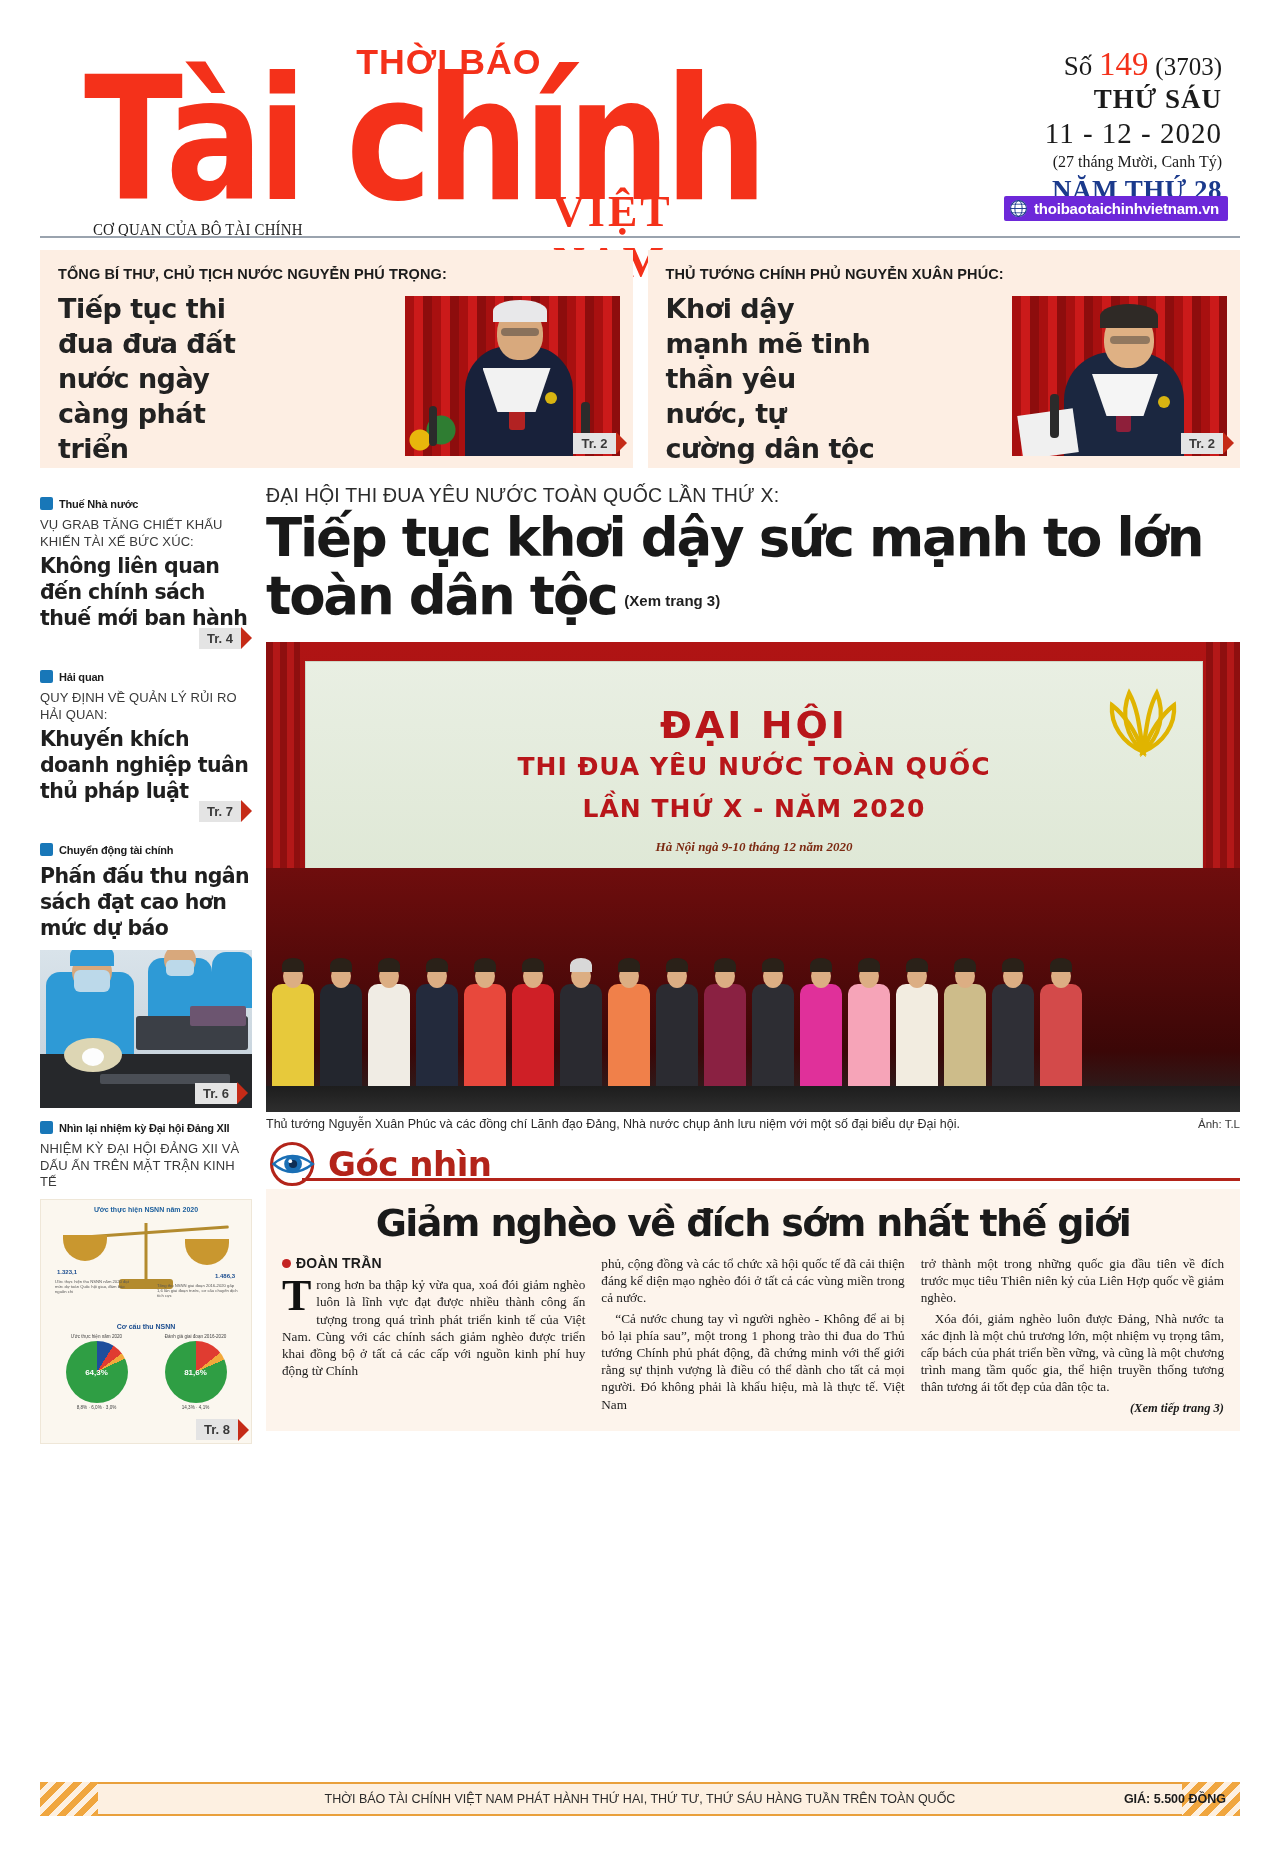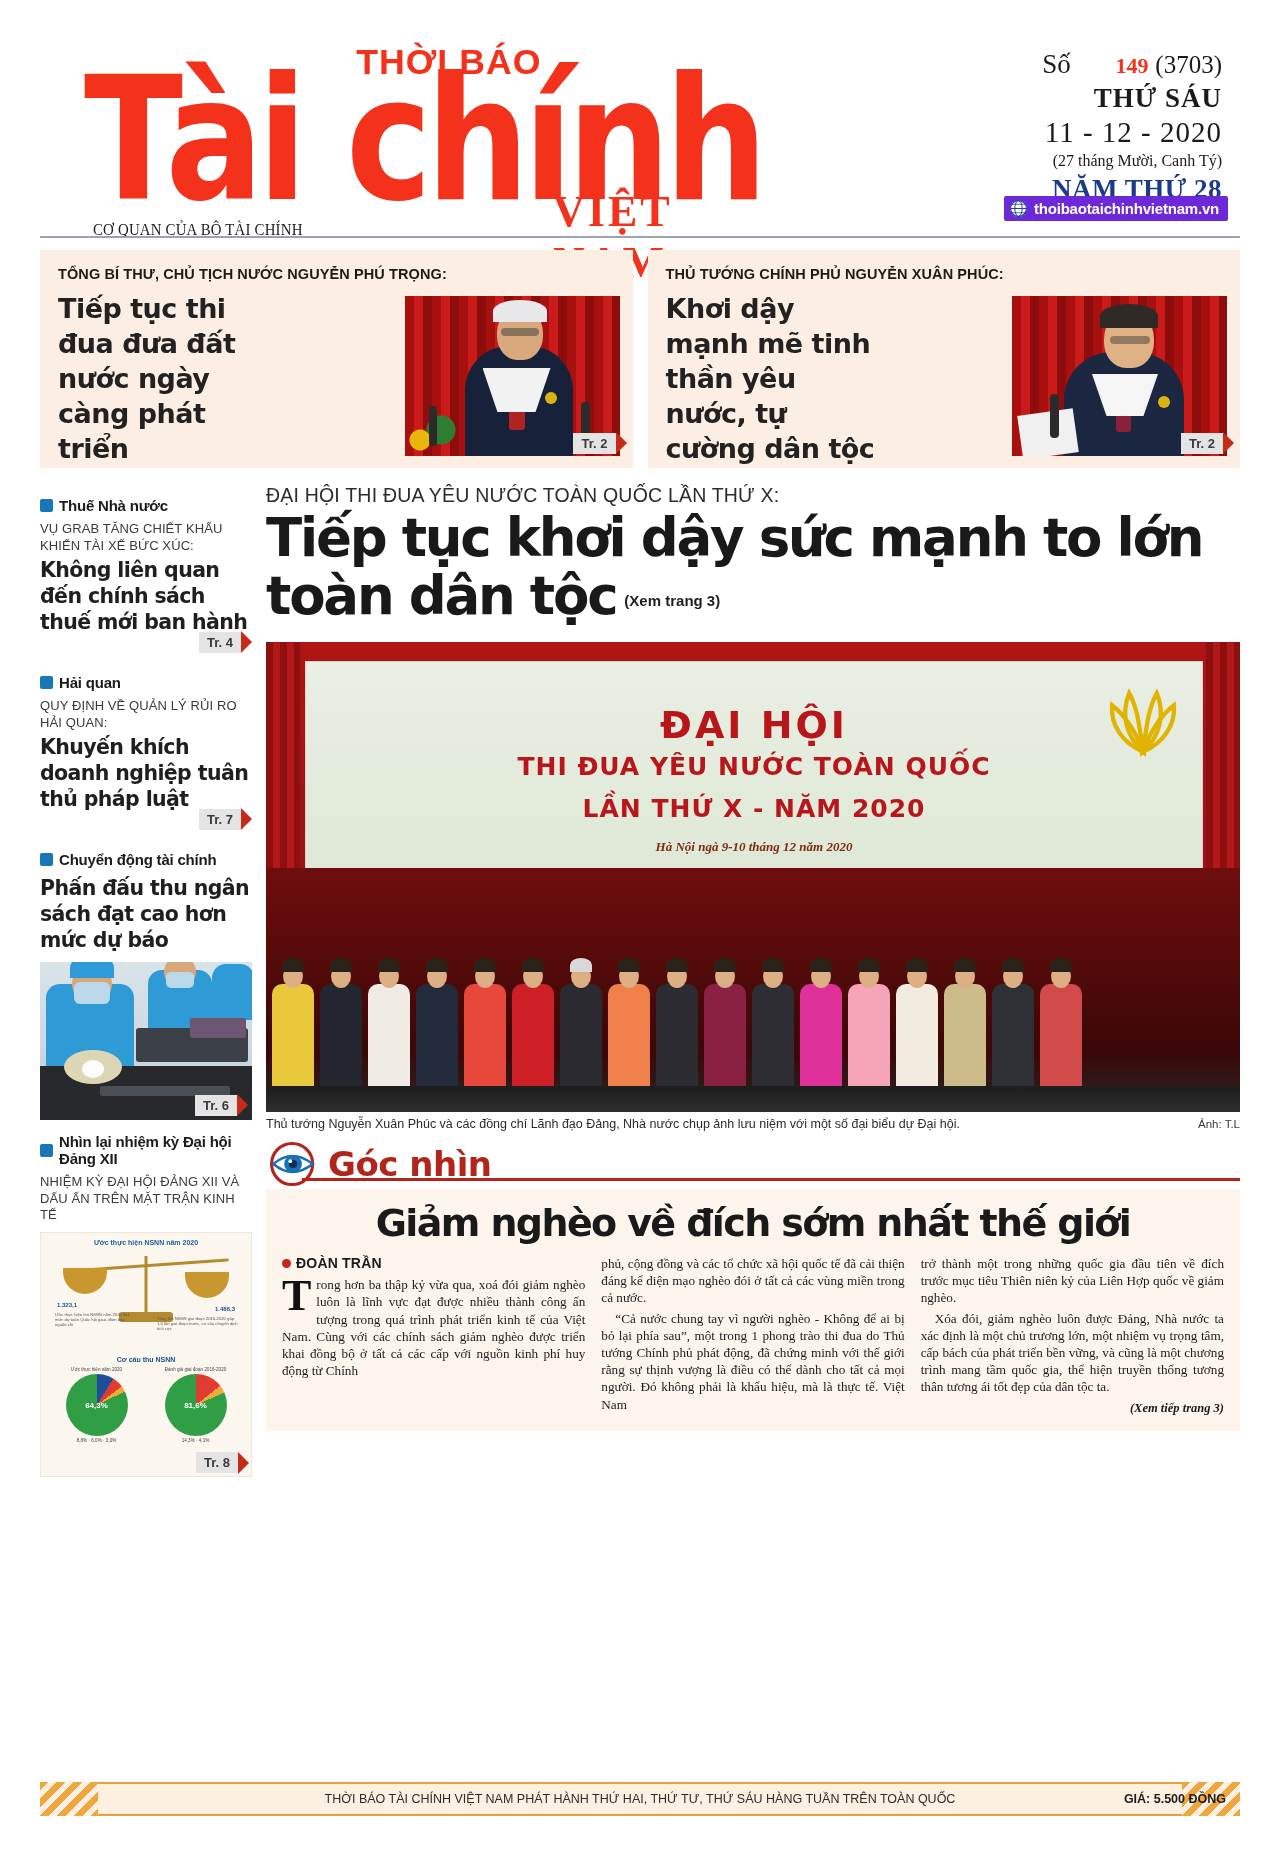--- a/index.html
+++ b/index.html
@@ -40,21 +40,21 @@
     position:absolute;left:35px;top:201px;
     font-family:"Liberation Serif", serif;
     font-size:16px;letter-spacing:0.2px;color:#1c1c1c;
     transform:scaleX(0.93);transform-origin:left;
   }
   .mast-right{
     position:absolute;right:18px;top:48px;width:420px;text-align:right;
     font-family:"Liberation Serif", serif;color:#1b1b1b;
   }
   .m-so{font-size:27px;line-height:32px;}
-  .m-so b{color:#f4311a;font-size:22px;font-weight:bold;margin-left:38px;}
+  .m-so b{color:#f4311a;font-size:33px;font-weight:normal;}
   .m-so .par{font-size:25px;}
   .m-day{font-size:27px;font-weight:bold;line-height:33px;letter-spacing:1px;}
   .m-date{font-size:29px;line-height:35px;letter-spacing:1px;}
   .m-lunar{font-size:16px;line-height:22px;}
   .m-year{font-size:27px;font-weight:bold;line-height:34px;color:#1b3a8c;letter-spacing:0.5px;}
   .urlbar{
     position:absolute;right:12px;top:196px;
     background:#6d28d9;color:#fff;
     font-family:"Liberation Sans", sans-serif;
     font-size:15px;font-weight:bold;
@@ -99,21 +99,21 @@
     border-left:11px solid #c52b17;
   }
 
   
   .body-grid{display:flex;gap:14px;margin-top:16px;}
   .sidebar{width:212px;flex:none;}
   .maincol{flex:1;}
 
   .cat{display:flex;align-items:center;gap:6px;margin:13px 0 7px 0;}
   .cat .sq{width:13px;height:13px;background:#1877b8;border-radius:2px;flex:none;}
-  .cat .lbl{font-size:15px;font-weight:bold;color:#1b1b1b;letter-spacing:-0.2px;}
+  .cat .lbl{font-size:11px;font-weight:bold;color:#1b1b1b;letter-spacing:-0.2px;}
   .kicker{
     font-size:13px;line-height:16.5px;color:#3a3a3a;text-transform:uppercase;
     letter-spacing:0.1px;margin-bottom:3px;
   }
   .sbtitle{
     font-family:"DejaVu Sans", sans-serif;
     font-weight:bold;font-size:20.5px;line-height:26px;color:#1f1f1f;
     letter-spacing:-0.6px;
   }
   .tagrow{position:relative;height:26px;}

